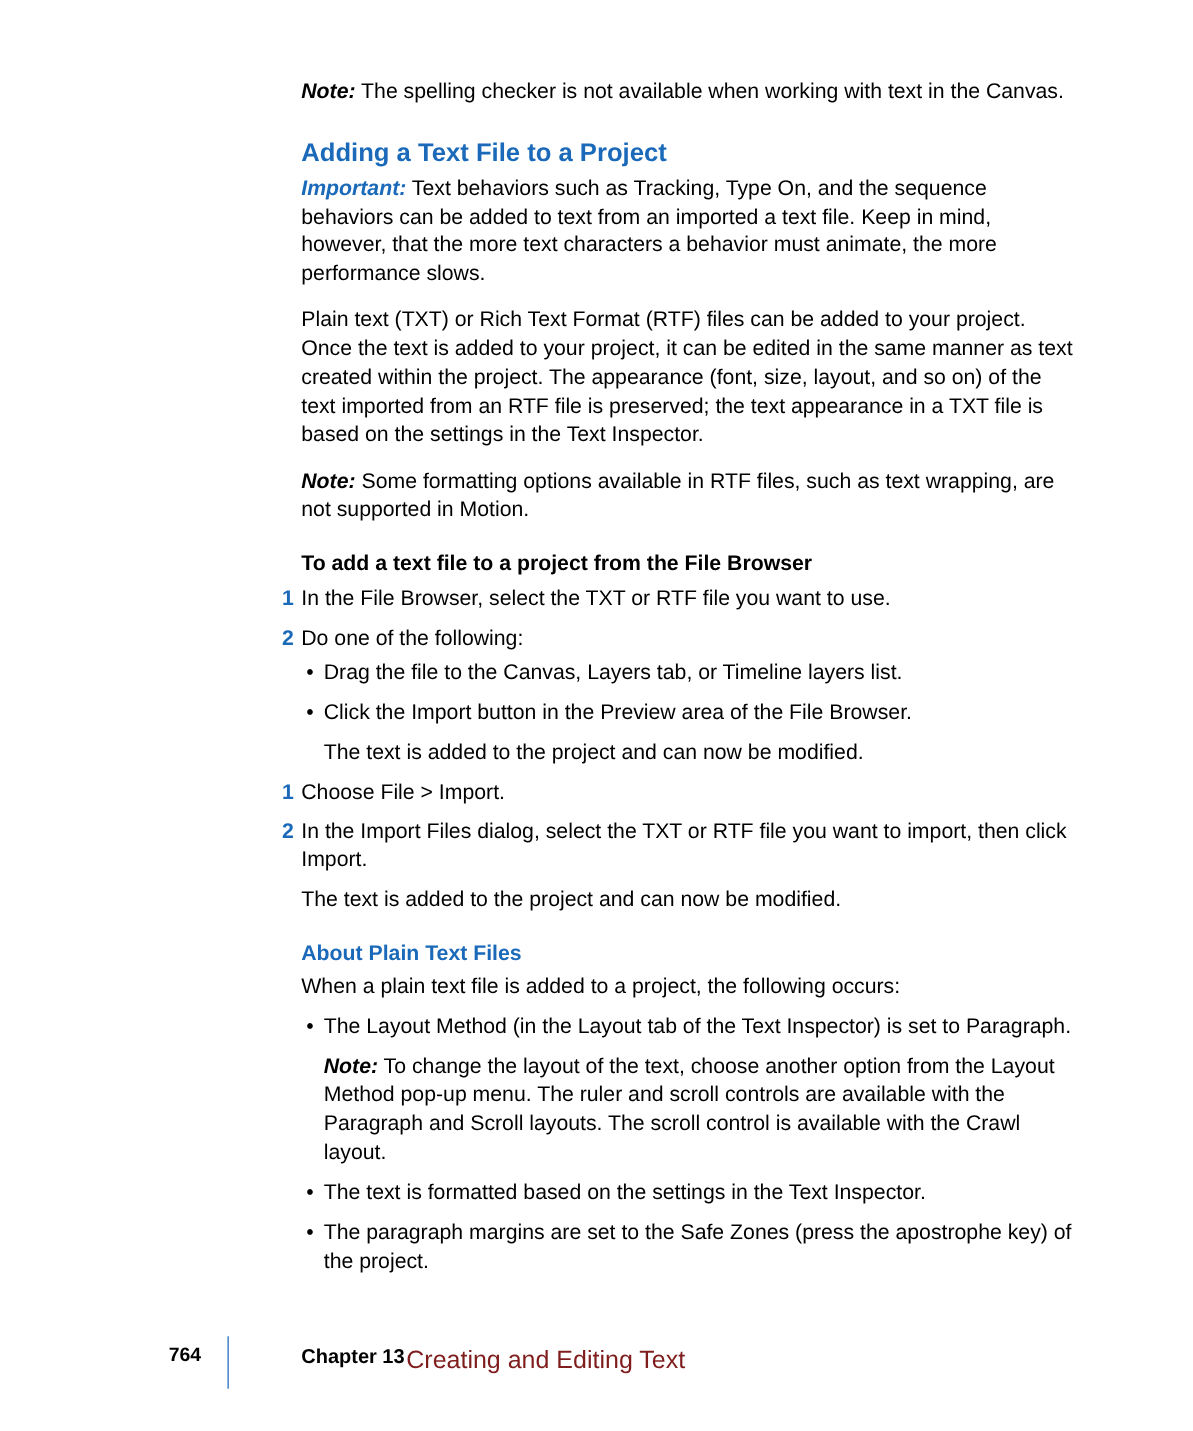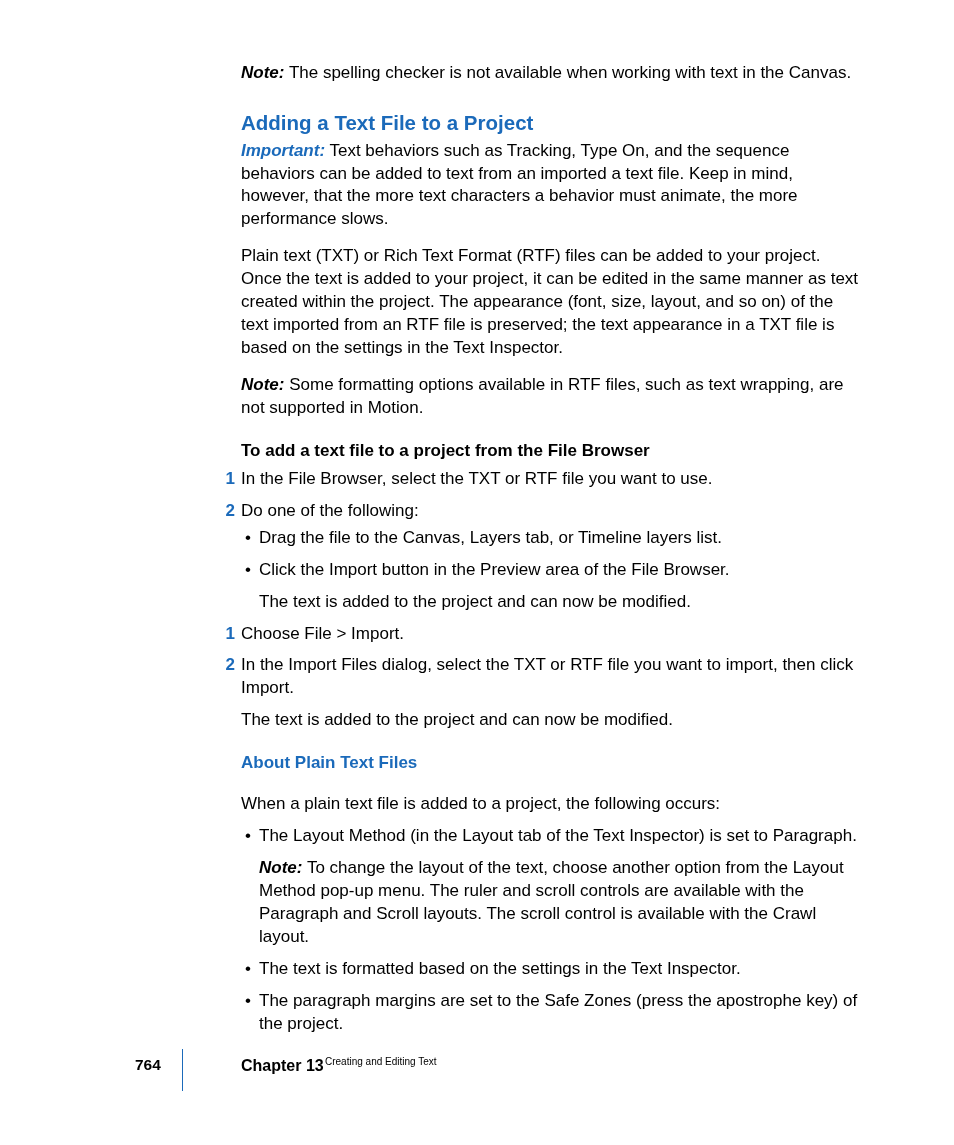--- a/index.html
+++ b/index.html
@@ -30,21 +30,21 @@
       font-weight: 700;
       margin-top: 20px;
       margin-bottom: 5px;
       font-size: 17px;
     }
     h3.subsection {
       color: #1b6aba;
       font-weight: 700;
       font-size: 17px;
       margin-top: 20px;
-      margin-bottom: 18px;
+      margin-bottom: 3px;
     }
     .numlist { list-style: none; }
     .numlist li { position: relative; padding-left: 0px; margin-bottom: 9px; }
     .numlist li .num {
       position: absolute;
       left: -18px;
       color: #1b6aba;
       font-weight: 700;
       text-align: right;
       width: 12px;
@@ -54,21 +54,21 @@
     .bullets li::before {
       content: "•";
       position: absolute;
       left: -14px;
       top: 0;
     }
     .bullets .sub-para { margin-top: 9px; }
     .after-list { margin-top: 9px; }
     .footer {
       position: absolute;
-      bottom: 64px;
+      bottom: 44px;
       left: 0;
       right: 0;
       height: 26px;
     }
     .footer-rule {
       position: absolute;
       left: 182px;
       top: -6px;
       bottom: -10px;
       width: 1px;
@@ -85,22 +85,22 @@
       position: absolute;
       left: 241px;
       top: 0;
       font-weight: 700;
       font-size: 16px;
     }
     .chap-title {
       position: absolute;
       left: 325px;
       top: 0;
-      color: #000000;
-      font-size: 10px;
+      color: #7f1d1d;
+      font-size: 20px;
     }
   </style>
 </head>
 <body>
 
 <div class="content">
 
   <p class="para">
     <span class="note-label">Note:</span>
     <span>The spelling checker is not available when working with text in the Canvas.</span>

